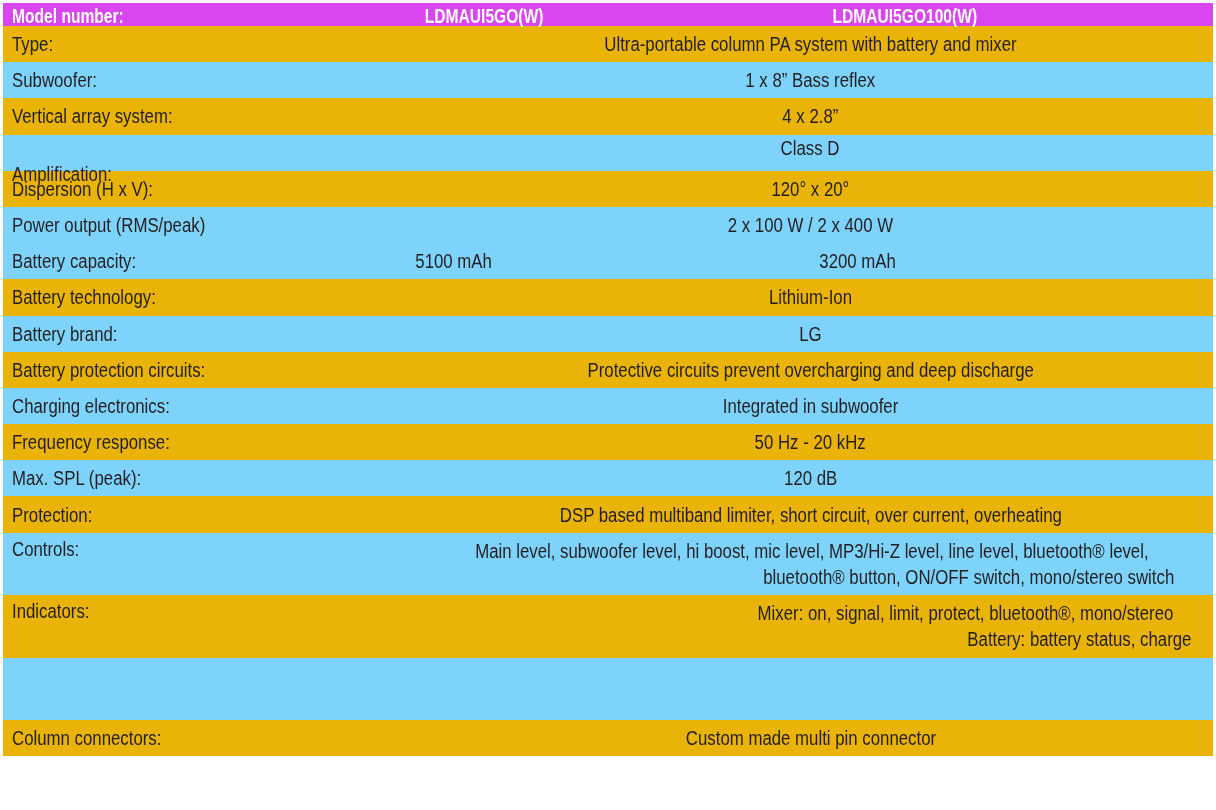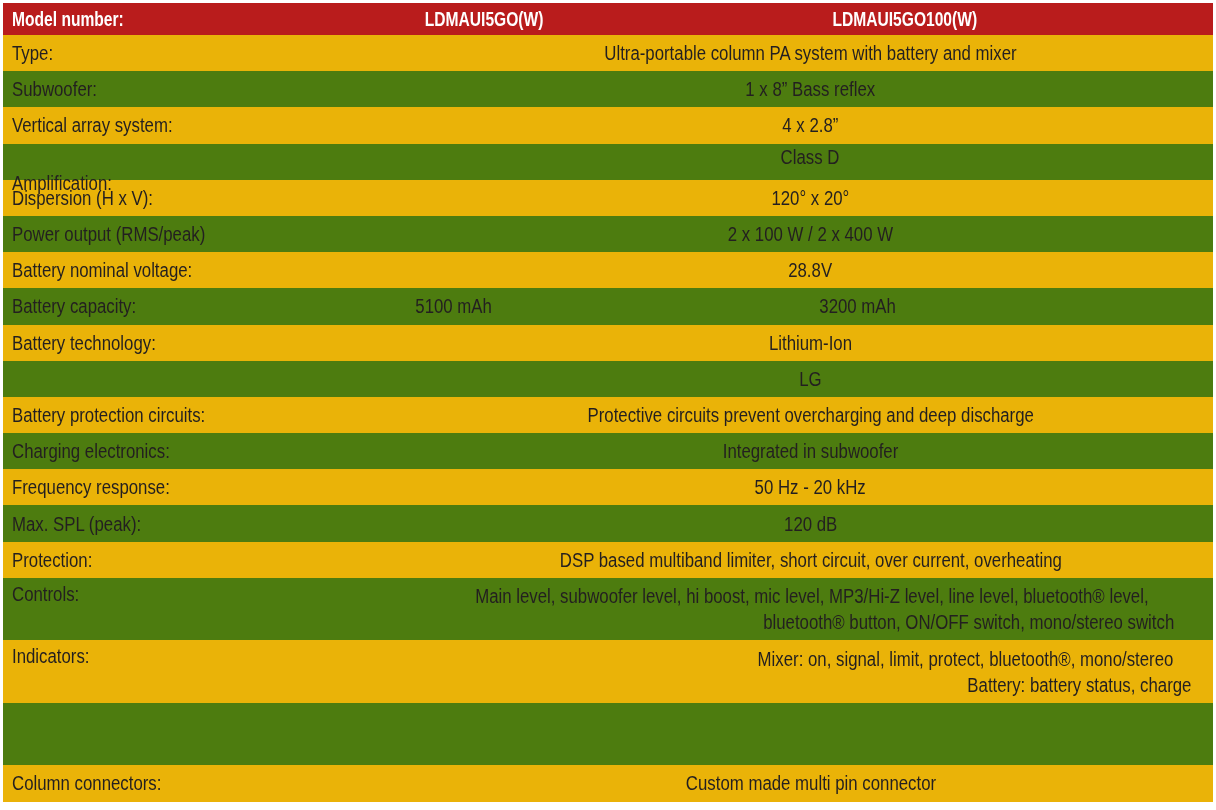--- a/index.html
+++ b/index.html
@@ -20,25 +20,25 @@
       left: 3px;
       top: 3px;
       width: 1210px;
     }
     .row {
       display: grid;
       grid-template-columns: 405px 404px 401px;
       align-items: center;
     }
     .row.gray { background: #eab308; }
-    .row.white { background: #4d7c0f; }
+    .row.white { background: #7dd3fc; }
     .row.header {
-      background: #b91c1c;
+      background: #d946ef;
       color: #ffffff;
-      height: 32px;
+      height: 23px;
     }
     .row.single { height: 36.2px; }
     .row.double { height: 62.5px; }
     .cell {
       white-space: nowrap;
       overflow: visible;
       position: relative;
     }
     .label-cell {
       padding-left: 9px;
@@ -118,37 +118,34 @@
   <div class="row gray single">
     <div class="cell label-cell"><span class="txt">Dispersion (H x V):</span></div>
     <div class="cell merged"><span class="txt">120° x 20°</span></div>
   </div>
 
   <div class="row white single">
     <div class="cell label-cell"><span class="txt">Power output (RMS/peak)</span></div>
     <div class="cell merged"><span class="txt">2 x 100 W / 2 x 400 W</span></div>
   </div>
 
-  <div class="row gray single">
-    <div class="cell label-cell"><span class="txt">Battery nominal voltage:</span></div>
-    <div class="cell merged"><span class="txt">28.8V</span></div>
-  </div>
 
   <div class="row white single">
     <div class="cell label-cell"><span class="txt">Battery capacity:</span></div>
     <div class="cell value-cell"><span class="txt">5100 mAh</span></div>
     <div class="cell value-cell"><span class="txt">3200 mAh</span></div>
   </div>
 
   <div class="row gray single">
     <div class="cell label-cell"><span class="txt">Battery technology:</span></div>
     <div class="cell merged"><span class="txt">Lithium-Ion</span></div>
   </div>
 
   <div class="row white single">
+    <div class="cell label-cell"><span class="txt">Battery brand:</span></div>
     <div class="cell merged"><span class="txt">LG</span></div>
   </div>
 
   <div class="row gray single">
     <div class="cell label-cell"><span class="txt">Battery protection circuits:</span></div>
     <div class="cell merged"><span class="txt">Protective circuits prevent overcharging and deep discharge</span></div>
   </div>
 
   <div class="row white single">
     <div class="cell label-cell"><span class="txt">Charging electronics:</span></div>

